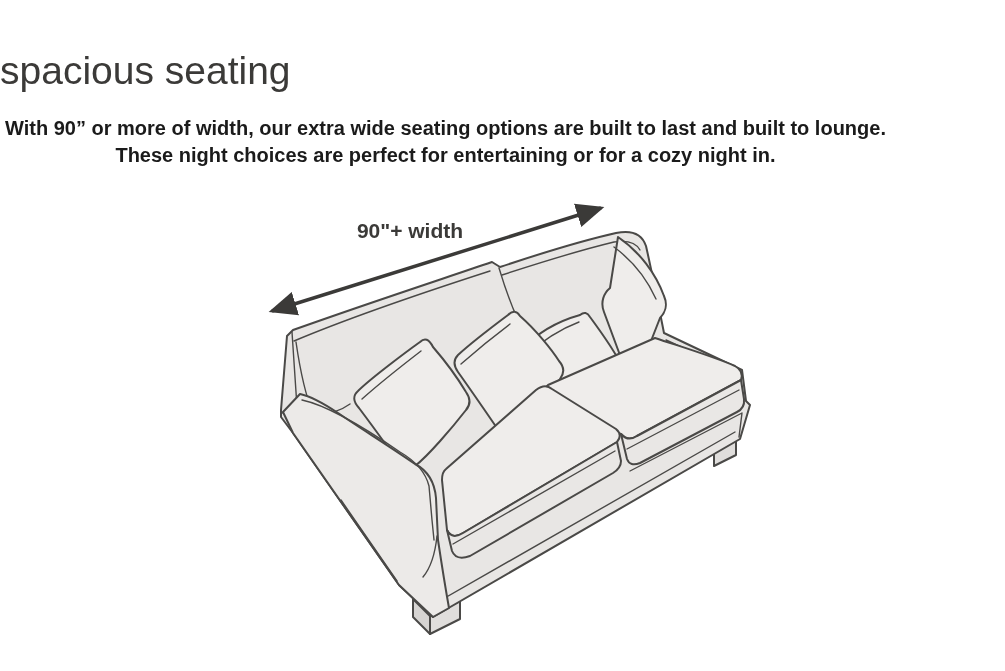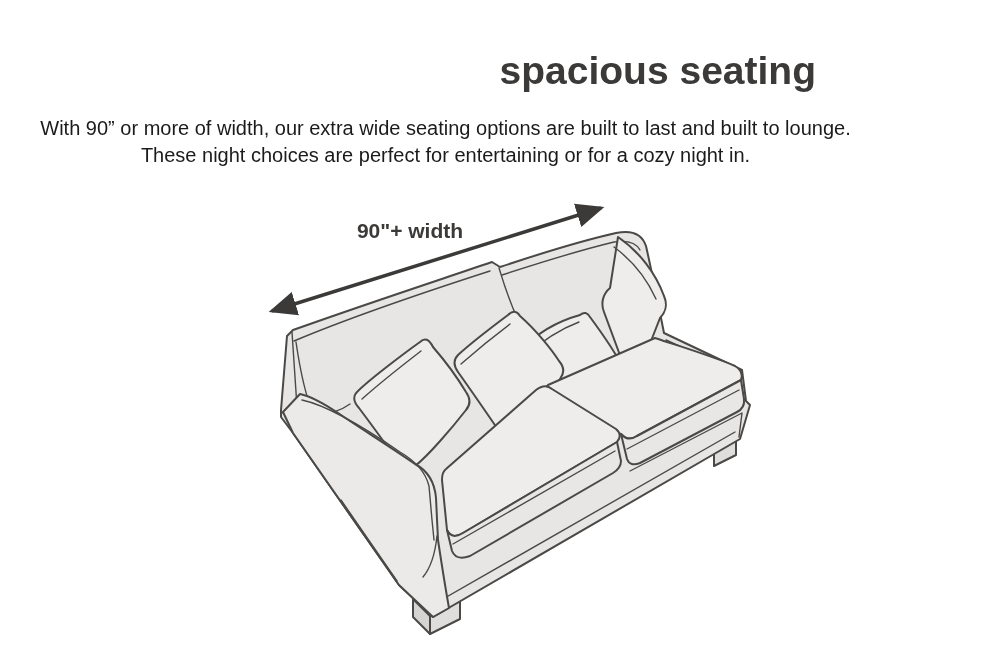--- a/index.html
+++ b/index.html
@@ -10,27 +10,27 @@
   }
   html,body{margin:0;padding:0;}
   body{
     width:1005px;height:671px;background:#ffffff;
     font-family:"Liberation Sans", sans-serif;
     position:relative;overflow:hidden;
   }
   .stage{position:absolute;inset:0;width:1005px;height:671px;}
   .page-title{
     position:absolute;top:49px;left:0;width:816px;
-    text-align:right;font-size:39px;font-weight:700;
+    text-align:left;font-size:39px;font-weight:400;
     color:var(--title-color);letter-spacing:0px;
   }
   .description{
     position:absolute;top:115px;left:0;width:891px;
     text-align:center;font-size:20px;line-height:27px;
-    color:var(--body-color);font-weight:400;
+    color:var(--body-color);font-weight:700;
   }
   .dim-label{
     position:absolute;top:219px;left:305px;width:210px;
     text-align:center;font-size:21px;font-weight:700;
     color:var(--arrow-color);
   }
   svg.illustration{position:absolute;inset:0;}
   .outline{stroke:var(--line-color);stroke-width:2;stroke-linejoin:round;stroke-linecap:round;}
   .thin{stroke:var(--line-color);stroke-width:1.4;fill:none;stroke-linejoin:round;stroke-linecap:round;}
 </style>

